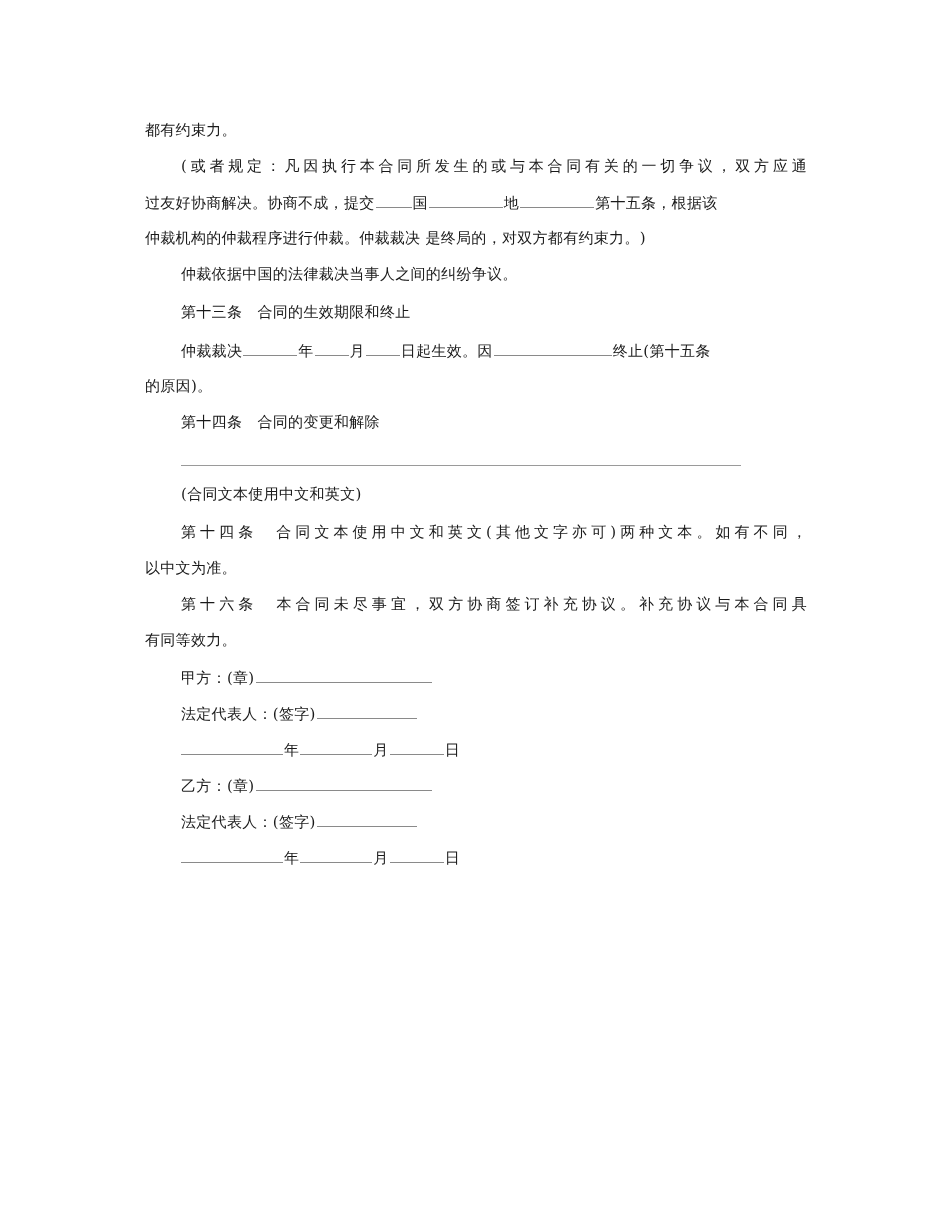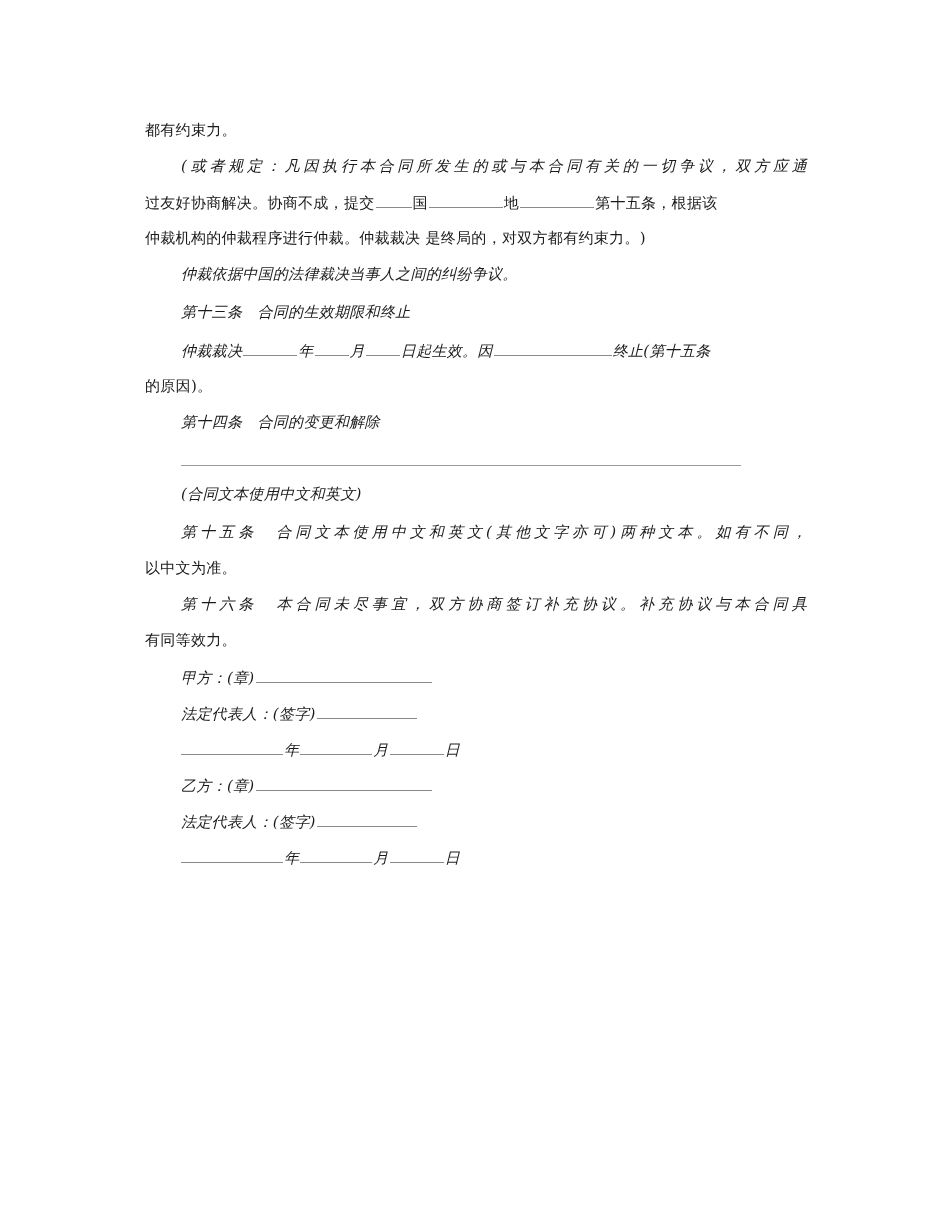--- a/index.html
+++ b/index.html
@@ -23,21 +23,21 @@
     }
     .line {
       position: absolute;
       left: 0;
       white-space: nowrap;
       font-size: 15px;
       line-height: 24px;
       height: 24px;
       letter-spacing: 0.3px;
     }
-    .indent { left: 36px; font-style: italic; }
+    .indent { left: 36px; }
     .blank {
       display: inline-block;
       border-bottom: 1px solid #8a8a8a;
       height: 17px;
       vertical-align: baseline;
       margin: 0 1px;
     }
     .long-rule {
       position: absolute;
       left: 36px;
@@ -93,21 +93,21 @@
     <span>第十四条　合同的变更和解除</span>
   </div>
 
   <div class="long-rule"></div>
 
   <div class="line indent" style="top:482px">
     <span>(合同文本使用中文和英文)</span>
   </div>
 
   <div class="line indent" style="top:520px">
-    <span class="justify-ind">第十五条　合同文本使用中文和英文(其他文字亦可)两种文本。如有不同，</span>
+    <span class="justify-ind">第十四条　合同文本使用中文和英文(其他文字亦可)两种文本。如有不同，</span>
   </div>
 
   <div class="line" style="top:556px">
     <span>以中文为准。</span>
   </div>
 
   <div class="line indent" style="top:592px">
     <span class="justify-ind">第十六条　本合同未尽事宜，双方协商签订补充协议。补充协议与本合同具</span>
   </div>
 

